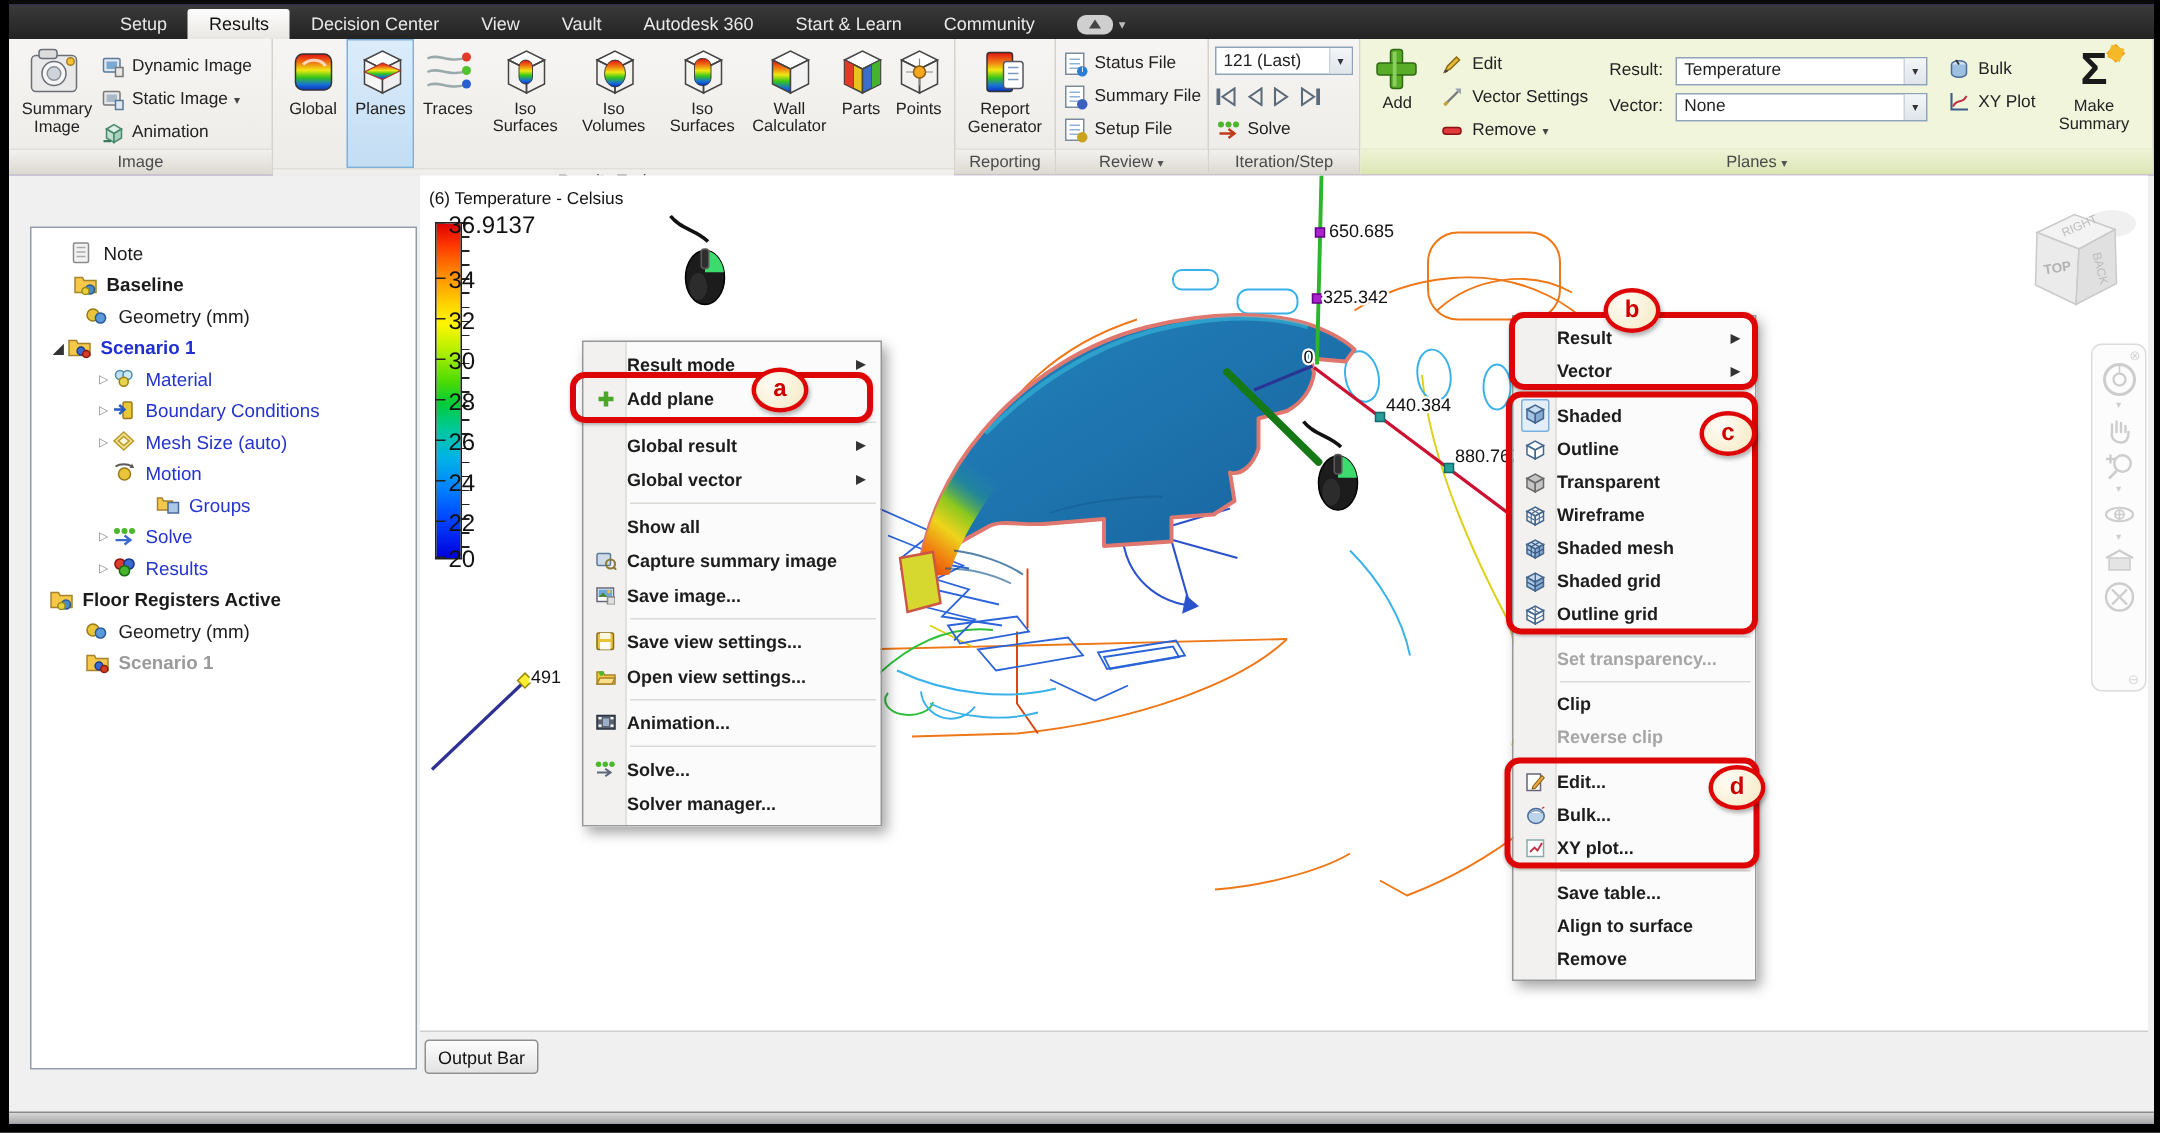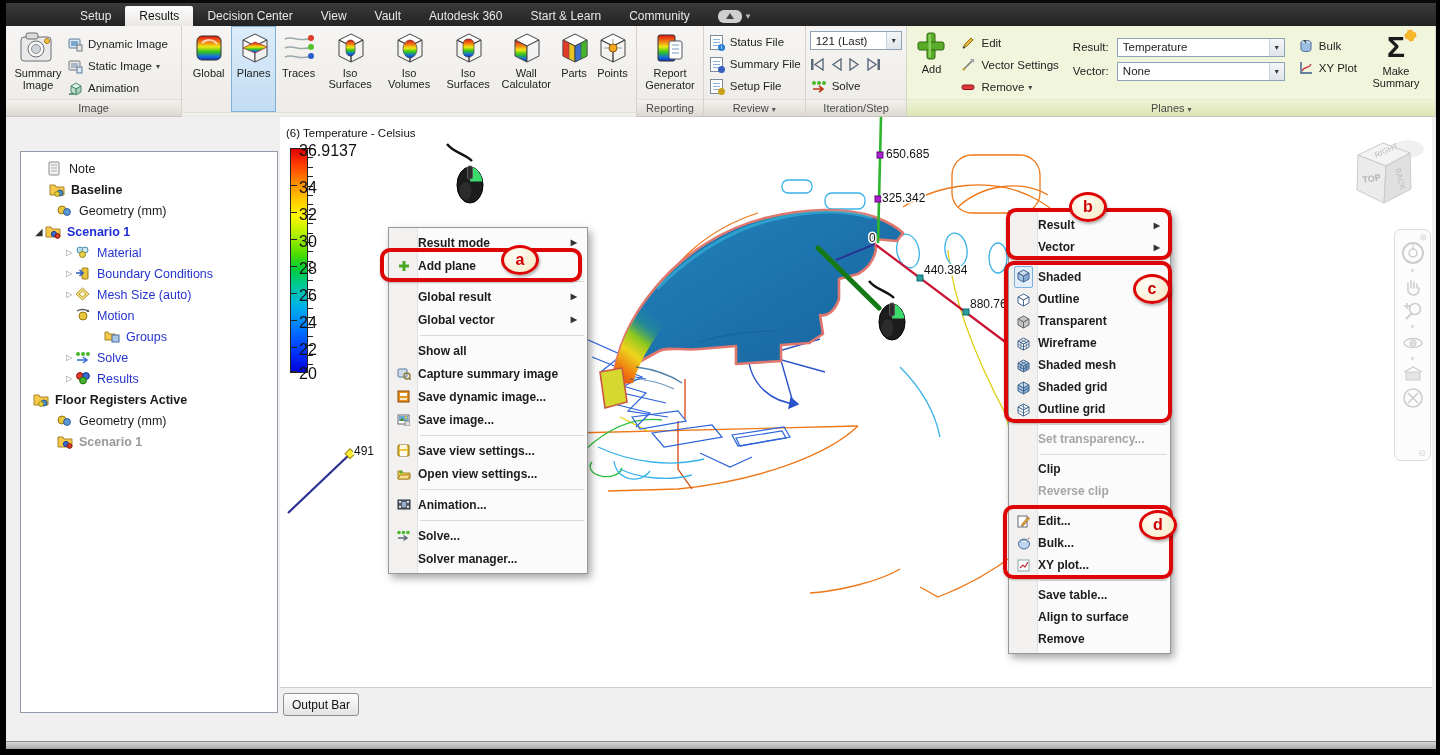--- a/index.html
+++ b/index.html
@@ -815,30 +815,20 @@
                 <rect x="1" y="2" width="9" height="8" rx="1" fill="#cfdce8" stroke="#5b7a9a"></rect>
                 <circle cx="10" cy="9" r="3" fill="none" stroke="#8a7a3a" stroke-width="1.4"></circle>
                 <line x1="12" y1="11" x2="14" y2="13" stroke="#8a7a3a" stroke-width="1.4"></line>
               </svg>
             </span>
           <span>Capture summary image</span>
         </div>
         <div class="mrow">
           <span class="mi">
               <svg width="13" height="13">
-                <rect x="1" y="1" width="11" height="11" fill="#e8921e" stroke="#8a4a0a"></rect>
-                <rect x="3" y="3" width="7" height="3" fill="#fff"></rect>
-                <rect x="3" y="8" width="7" height="2" fill="#ffe8c0"></rect>
-              </svg>
-            </span>
-          <span>Save dynamic image...</span>
-        </div>
-        <div class="mrow">
-          <span class="mi">
-              <svg width="13" height="13">
                 <rect x="1" y="2" width="11" height="9" fill="#fff" stroke="#667"></rect>
                 <rect x="2" y="3" width="9" height="5" fill="#6aa8d8"></rect>
                 <polygon points="2,8 5,5 8,8" fill="#4a8a3a"></polygon>
                 <circle cx="9" cy="4.5" r="1.2" fill="#e8c53a"></circle>
                 <rect x="8" y="8" width="5" height="5" fill="#e0e0e0" stroke="#888"></rect>
               </svg>
             </span>
           <span>Save image...</span>
         </div>
         <div class="msep"></div>

